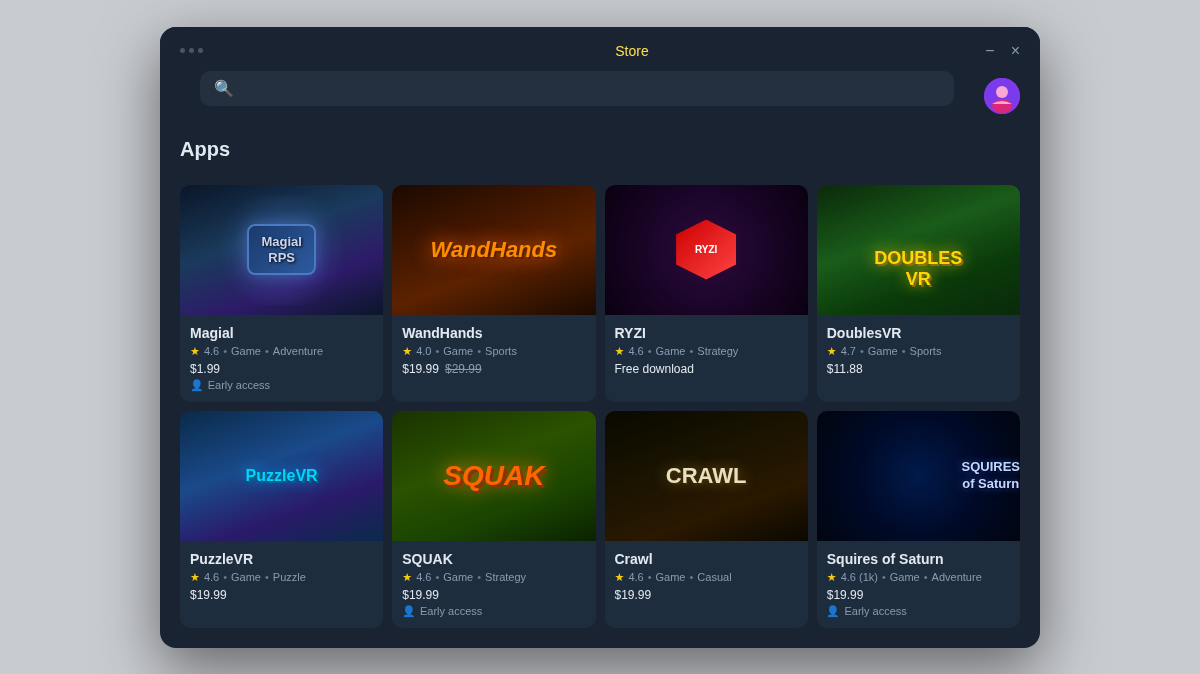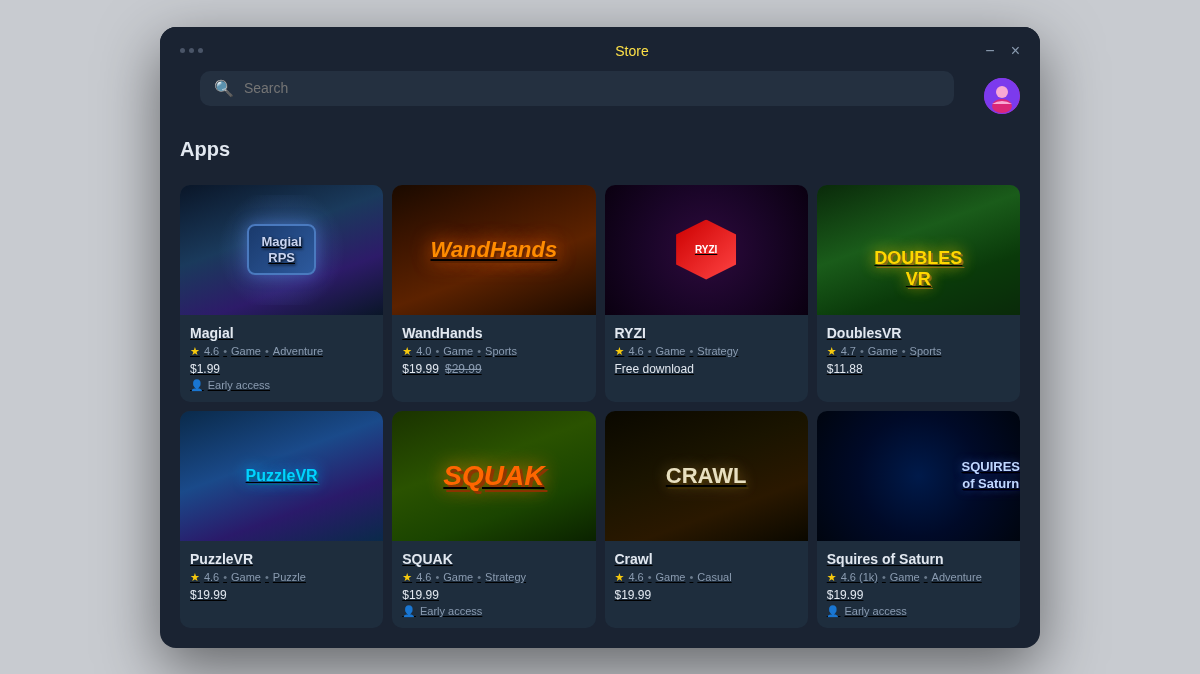--- a/index.html
+++ b/index.html
@@ -102,21 +102,20 @@
     .section-title {
       color: #e2e8f0;
       font-size: 20px;
       font-weight: 700;
       margin-bottom: 24px;
     }
     .apps-grid {
       display: grid;
       grid-template-columns: repeat(4, 1fr);
       gap: 9px;
-      text-decoration: underline;
     }
     .app-card {
       background: #1e2d3d;
       border-radius: 10px;
       overflow: hidden;
       cursor: pointer;
       transition: transform 0.1s;
     }
     .app-thumbnail {
       width: 100%;
@@ -309,21 +308,20 @@
     <span class="titlebar-title">Store</span>
     <div class="titlebar-controls">
       <button class="titlebar-btn">−</button>
       <button class="titlebar-btn">×</button>
     </div>
   </div>
 
   <div style="display:flex; align-items:center; margin: 0 20px 16px; gap: 10px;">
     <div class="search-bar" style="flex:1;">
       <span class="search-icon">🔍</span>
-      <input type="text" class="search-input" placeholder="Search" style="">
     </div>
     <div class="avatar">
       <svg viewBox="0 0 36 36" xmlns="http://www.w3.org/2000/svg">
         <circle cx="18" cy="18" r="18" fill="#7c3aed"></circle>
         <circle cx="18" cy="14" r="6" fill="#f9a8d4"></circle>
         <ellipse cx="18" cy="28" rx="10" ry="7" fill="#db2777"></ellipse>
         <path d="M8 26 Q18 20 28 26" fill="#f9a8d4"></path>
       </svg>
     </div>
   </div>

